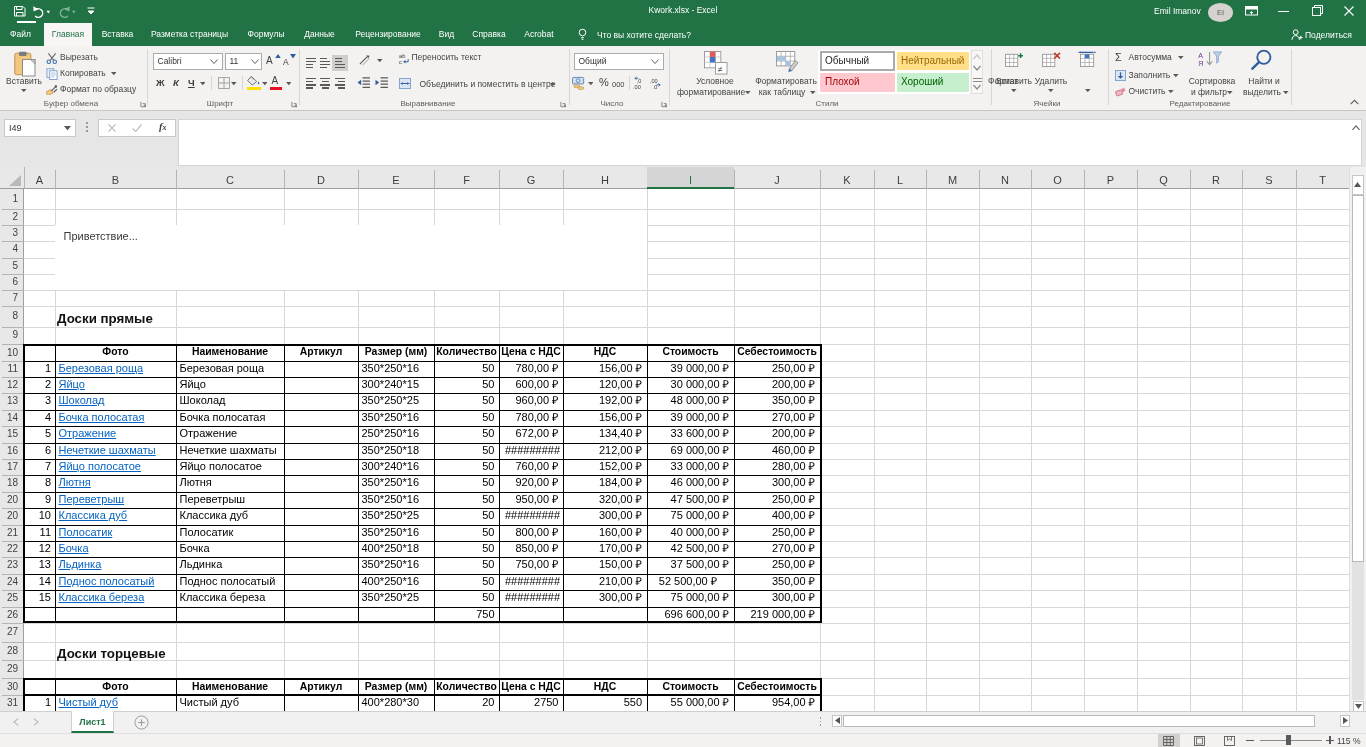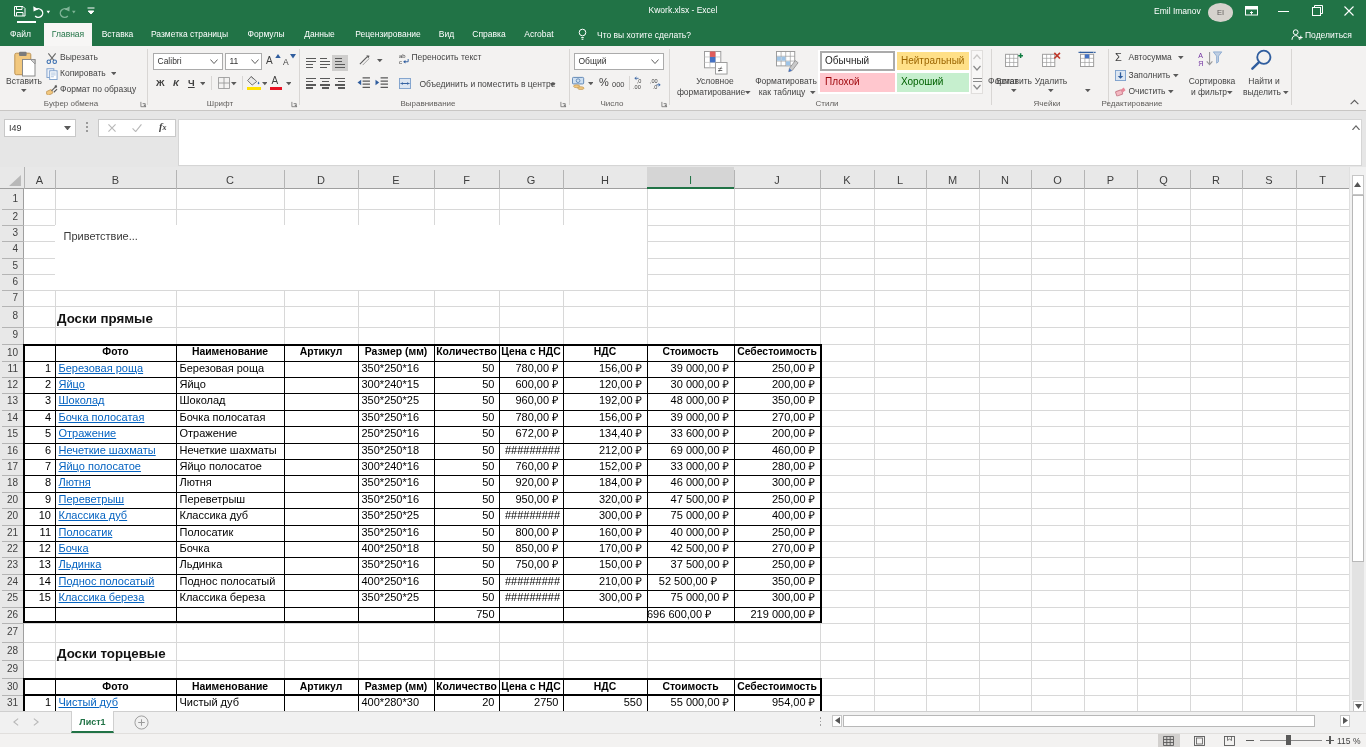--- a/index.html
+++ b/index.html
@@ -368,21 +368,21 @@
   </svg>
 <svg class="abs" style="left:1251px;top:49px;" width="22" height="22" viewBox="0 0 24 24">
 <circle cx="14" cy="9" r="7.2" fill="none" stroke="#2f5d9e" stroke-width="2"></circle>
 <path d="M8.5 14.5 L1.5 21.5" stroke="#2f5d9e" stroke-width="2.6" stroke-linecap="round"></path>
 </svg>
 <div class="abs" style="left:1164px;top:75.7px;width:200px;text-align:center;font-size:8.5px;line-height:10.6px;color:#444444;white-space:nowrap;">Найти и</div>
 <div class="abs" style="left:1162px;top:87.2px;width:200px;text-align:center;font-size:8.5px;line-height:10.6px;color:#444444;white-space:nowrap;">выделить</div>
 <svg class="abs" style="left:1283.2px;top:90.9px;" width="5.6" height="3.2" viewBox="0 0 6 3.4">
     <path d="M0 0 h6 l-3 3.4 z" fill="#5a5a5a"></path>
   </svg>
-<div class="abs" style="left:1032px;top:99.0px;width:200px;text-align:center;font-size:8.0px;line-height:10.0px;color:#605e5c;white-space:nowrap;">Редактирование</div>
+<div class="abs" style="left:1100px;top:99.0px;width:200px;text-align:center;font-size:8.0px;line-height:10.0px;color:#605e5c;white-space:nowrap;">Редактирование</div>
 <svg class="abs" style="left:1350px;top:99px;" width="9" height="6" viewBox="0 0 10 7">
     <path d="M0.5 6 L5 1.5 L9.5 6" fill="none" stroke="#5a5a5a" stroke-width="1.2"></path>
   </svg>
 <div class="abs" style="left:0;top:111px;width:1366px;height:56px;background:#e6e6e6;"></div>
 <div class="abs" style="left:3.5px;top:118.5px;width:72px;height:18px;background:#fff;border:1px solid #c8c8c8;"></div>
 <div class="abs" style="left:9px;top:123px;font-size:9px;color:#333;">I49</div>
 <svg class="abs" style="left:64px;top:125.5px;" width="7" height="4.5" viewBox="0 0 8 5">
     <path d="M0 0 h8 l-4 5 z" fill="#5a5a5a"></path>
   </svg>
 <div class="abs" style="left:86px;top:122px;width:1.7px;height:1.7px;background:#9a9a9a;"></div>
@@ -729,21 +729,21 @@
 <div class="abs" style="left:24px;top:590.1px;width:31px;height:16.4px;line-height:15.4px;font-size:11.0px;overflow:hidden;white-space:nowrap;text-align:right;padding-right:4px;color:#000;">15</div>
 <div class="abs" style="left:55px;top:590.1px;width:121px;height:16.4px;line-height:15.4px;font-size:11.0px;overflow:hidden;white-space:nowrap;padding-left:3.5px;color:#0563c1;text-decoration:underline;">Классика береза</div>
 <div class="abs" style="left:176px;top:590.1px;width:108px;height:16.4px;line-height:15.4px;font-size:11.0px;overflow:hidden;white-space:nowrap;padding-left:3.5px;color:#000;">Классика береза</div>
 <div class="abs" style="left:358px;top:590.1px;width:76px;height:16.4px;line-height:15.4px;font-size:11.0px;overflow:hidden;white-space:nowrap;padding-left:3.5px;color:#000;">350*250*25</div>
 <div class="abs" style="left:434px;top:590.1px;width:65px;height:16.4px;line-height:15.4px;font-size:11.0px;overflow:hidden;white-space:nowrap;text-align:right;padding-right:4.5px;color:#000;">50</div>
 <div class="abs" style="left:499px;top:590.1px;width:64px;height:16.4px;line-height:15.4px;font-size:11.0px;overflow:hidden;white-space:nowrap;text-align:right;padding-right:3px;color:#000;">#########</div>
 <div class="abs" style="left:563px;top:590.1px;width:84px;height:16.4px;line-height:15.4px;font-size:11.0px;overflow:hidden;white-space:nowrap;text-align:right;padding-right:5px;color:#000;">300,00 ₽</div>
 <div class="abs" style="left:647px;top:590.1px;width:87px;height:16.4px;line-height:15.4px;font-size:11.0px;overflow:hidden;white-space:nowrap;text-align:right;padding-right:5px;color:#000;">75 000,00 ₽</div>
 <div class="abs" style="left:734px;top:590.1px;width:86px;height:16.4px;line-height:15.4px;font-size:11.0px;overflow:hidden;white-space:nowrap;text-align:right;padding-right:5px;color:#000;">300,00 ₽</div>
 <div class="abs" style="left:434px;top:606.5px;width:65px;height:15.4px;line-height:14.4px;font-size:11.0px;overflow:hidden;white-space:nowrap;text-align:right;padding-right:4.5px;color:#000;">750</div>
-<div class="abs" style="left:647px;top:606.5px;width:87px;height:15.4px;line-height:14.4px;font-size:11.0px;overflow:hidden;white-space:nowrap;text-align:left;padding-right:5px;color:#000;">696 600,00 ₽</div>
+<div class="abs" style="left:647px;top:606.5px;width:87px;height:15.4px;line-height:14.4px;font-size:11.0px;overflow:hidden;white-space:nowrap;text-align:right;padding-right:5px;color:#000;">696 600,00 ₽</div>
 <div class="abs" style="left:734px;top:606.5px;width:86px;height:15.4px;line-height:14.4px;font-size:11.0px;overflow:hidden;white-space:nowrap;text-align:right;padding-right:5px;color:#000;">219 000,00 ₽</div>
 <div class="abs" style="left:22.5px;top:677.8px;width:799px;height:33.200000000000045px;border:2px solid #000;border-bottom:none;"></div>
 <div class="abs" style="left:55px;top:679.8px;width:1px;height:31.200000000000045px;background:#000;"></div>
 <div class="abs" style="left:176px;top:679.8px;width:1px;height:31.200000000000045px;background:#000;"></div>
 <div class="abs" style="left:284px;top:679.8px;width:1px;height:31.200000000000045px;background:#000;"></div>
 <div class="abs" style="left:358px;top:679.8px;width:1px;height:31.200000000000045px;background:#000;"></div>
 <div class="abs" style="left:434px;top:679.8px;width:1px;height:31.200000000000045px;background:#000;"></div>
 <div class="abs" style="left:499px;top:679.8px;width:1px;height:31.200000000000045px;background:#000;"></div>
 <div class="abs" style="left:563px;top:679.8px;width:1px;height:31.200000000000045px;background:#000;"></div>
 <div class="abs" style="left:647px;top:679.8px;width:1px;height:31.200000000000045px;background:#000;"></div>

